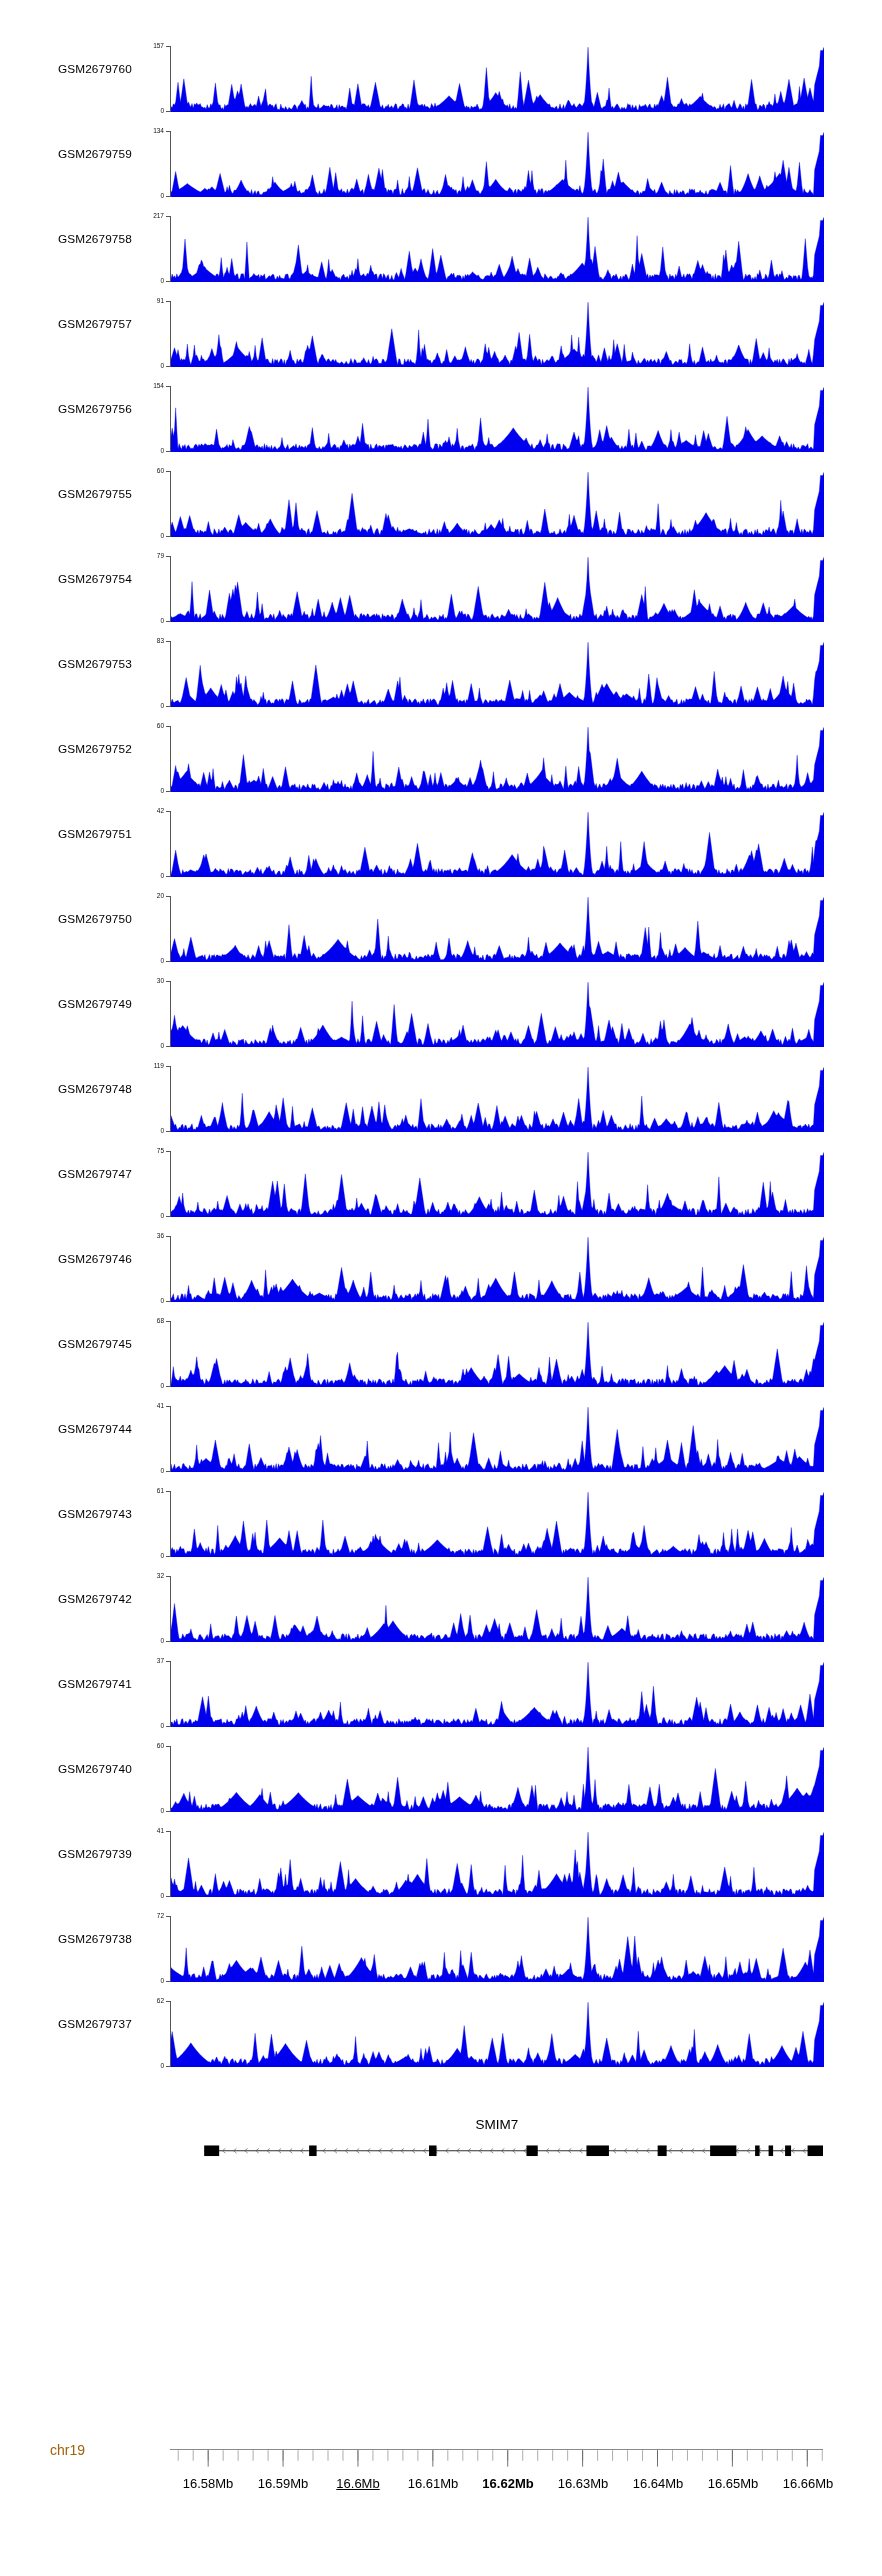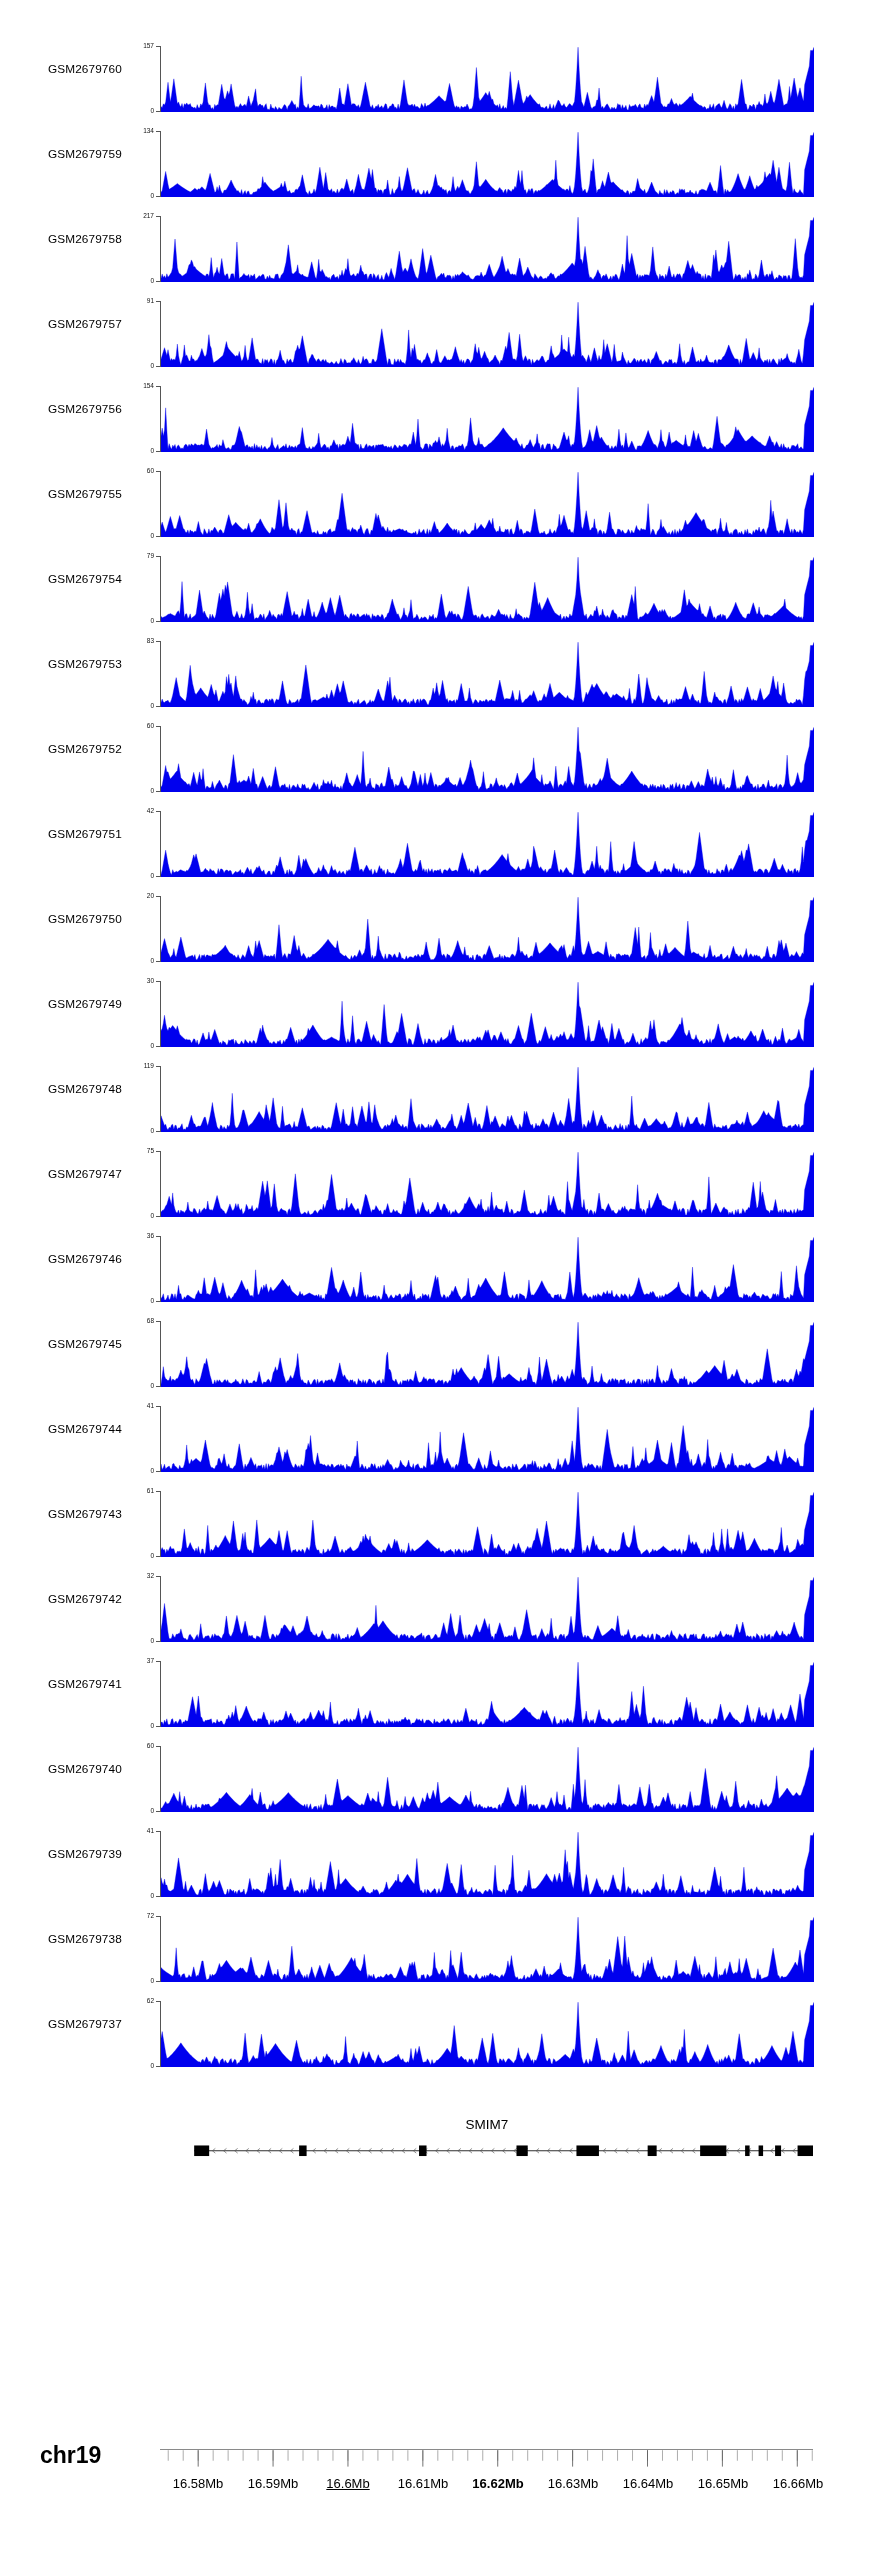--- a/index.html
+++ b/index.html
@@ -10,21 +10,21 @@
   body {
     width: 882px;
     height: 2576px;
     font-family: "Liberation Sans", sans-serif;
     color: #000000;
     position: relative;
     overflow: hidden;
   }
   #genome-browser {
     position: absolute;
-    left: 6px;
+    left: 16px;
     top: 0;
     width: 788px;
     height: 2576px;
   }
   .tracks {
     position: absolute;
     left: 0;
     top: 35px;
     width: 882px;
   }
@@ -99,23 +99,22 @@
     position: absolute;
     left: 154px;
     width: 653px;
     height: 23.5px;
   }
   .gene-svg { display: block; }
 
   .chrom-label {
     position: absolute;
     left: 34px;
-    font-size: 23px;
-    color: #000000;
-    font-weight: bold;
+    font-size: 14px;
+    color: #a16207;
   }
   .ruler {
     position: absolute;
     left: 154px;
     width: 653px;
   }
   .ruler-line {
     position: absolute;
     left: 0;
     top: 0;

